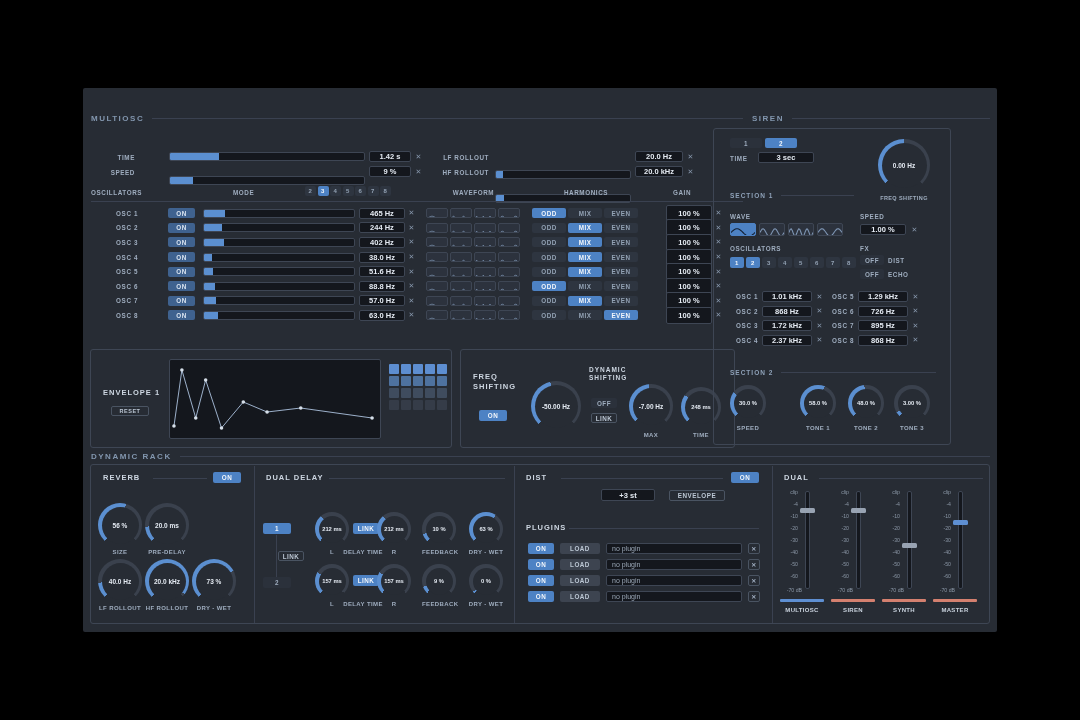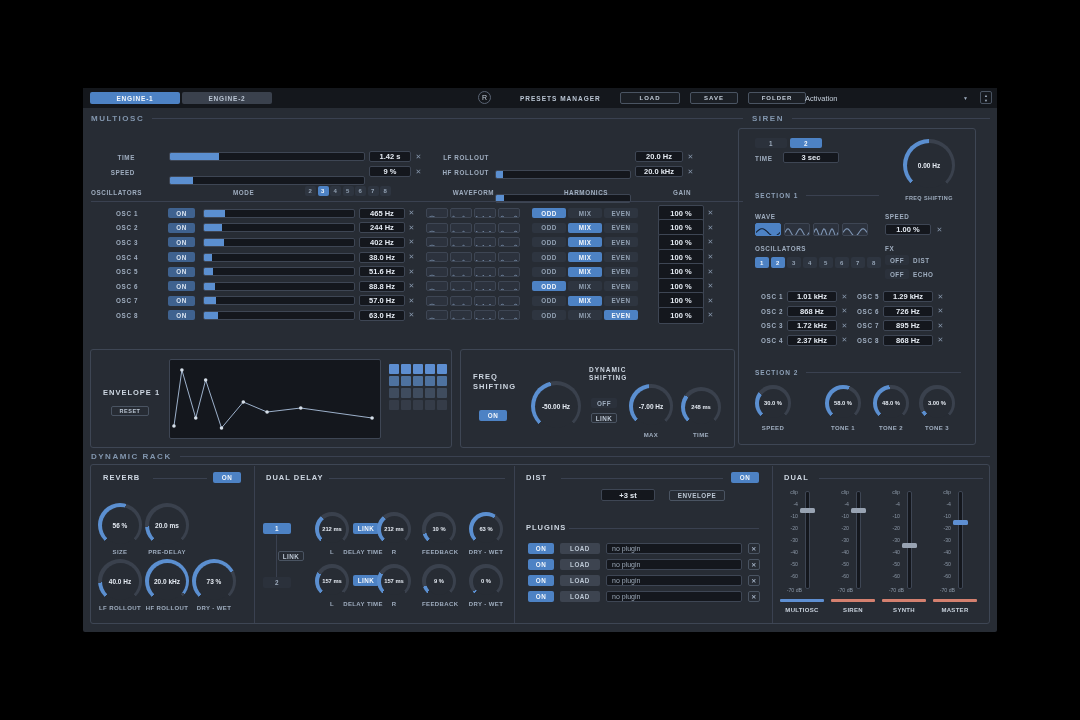--- a/index.html
+++ b/index.html
@@ -43,21 +43,21 @@
 .panel{position:absolute;border:1px solid #3e4654;border-radius:3px}
 .osc-row{display:flex;align-items:center;height:14.6px}
 .osc-name{width:47px;text-align:right}
 .onb{margin-left:30px;width:27px;height:10px}
 .oslider{margin-left:8px;width:152px;height:9px}
 .oval{margin-left:4px;width:46px;height:11px}
 .osc-row .xbtn{margin-left:2px}
 .wgroup{margin-left:10px;display:flex;gap:2px}
 .hgroup{margin-left:12px;display:flex;gap:2px}
 .harm{width:34px;height:10px}
-.gval{margin-left:20px;width:46px;height:17px}
+.gval{margin-left:28px;width:46px;height:17px}
 .wicon{width:22px;height:10px;background:#2c323d;border:1px solid #3e4654;border-radius:2px;overflow:hidden}
 .wicon.active{background:#4d82c4;border-color:#4d82c4}
 #siren-waves .wicon{width:26px;height:13px}
 .env-graph{position:absolute;background:#14171d;border:1px solid #3e4654;border-radius:2px}
 #env-grid{position:absolute;display:grid;grid-template-columns:repeat(5,10px);gap:2px}
 .gsq{width:10px;height:10px;border-radius:1px}
 .plug-row{display:flex;align-items:center;height:11px;margin-bottom:5px}
 .pon{width:26px;height:11px}
 .pload{width:40px;height:11px;margin-left:6px;background:#3d4450}
 .pname{flex:1;height:11px;margin-left:6px;justify-content:flex-start;padding-left:5px;color:#9aa7b6;font-weight:normal;font-size:7px}
@@ -68,35 +68,20 @@
 .fhandle{position:absolute;left:-6px;width:15px;height:5px;border-radius:1.5px}
 .chbar{position:absolute;left:2px;top:114px;width:44px;height:3px;border-radius:1px}
 .chname{position:absolute;left:-4px;top:122px;width:56px;text-align:center;font-size:6px;font-weight:bold;color:#c9d2dd;letter-spacing:.3px}
 </style>
 </head>
 <body>
 
 <div class="stage">
 <div class="plugin">
 
-  <div class="topbar">
-    <div class="tab active abs" style="left:7px;top:4px">ENGINE-1</div>
-    <div class="tab abs" style="left:99px;top:4px">ENGINE-2</div>
-    <div class="rbtn abs" style="left:395px;top:3px">R</div>
-    <div class="tb-label abs" style="left:437px;top:7px">PRESETS MANAGER</div>
-    <div class="tb-btn abs" style="left:537px;top:4px;width:60px">LOAD</div>
-    <div class="tb-btn abs" style="left:607px;top:4px;width:48px">SAVE</div>
-    <div class="tb-btn abs" style="left:665px;top:4px;width:58px">FOLDER</div>
-    <div class="abs" style="left:722px;top:6px;font-size:7.5px;color:#c3cdd9">Activation</div>
-    <div class="abs" style="left:880px;top:7px;font-size:5px;color:#9fadbf">▼</div>
-    <div class="spin abs" style="left:897px;top:3px">
-      <span>▲</span>
-      <span>▼</span>
-    </div>
-  </div>
 
   <div class="sec-head" style="left:8px;top:26px;width:652px">
     <span class="t">MULTIOSC</span>
     <div class="rule"></div>
   </div>
 
   <div class="lbl abs" style="left:8px;top:66px;width:44px;text-align:right">TIME</div>
   <div class="hsl abs" style="left:86px;top:64px;width:196px;height:9px">
         <div class="fill" style="width: 25%;"></div>
       </div>
@@ -445,21 +430,21 @@
           </div>
         </div>
     <div class="klbl" style="left:220px;top:82px;width:40px">TIME</div>
   </div>
 
   <div class="sec-head" style="left:669px;top:26px;width:238px">
     <span class="t">SIREN</span>
     <div class="rule"></div>
   </div>
 
-  <div class="panel" id="siren-panel" style="left:655px;top:40px;width:238px;height:317px">
+  <div class="panel" id="siren-panel" style="left:630px;top:40px;width:238px;height:317px">
     <div class="btn dark abs" style="left:16px;top:9px;width:32px;height:10px">1</div>
     <div class="btn blue abs" style="left:51px;top:9px;width:32px;height:10px">2</div>
     <div class="lbl abs" style="left:16px;top:26px">TIME</div>
     <div class="vbox abs" style="left:44px;top:23px;width:56px;height:11px">3 sec</div>
     <div class="knob" style="left: 164px; top: 10px; width: 52px; height: 52px; background: conic-gradient(from 225deg, rgb(91, 143, 208) 0deg, rgb(91, 143, 208) 135deg, rgb(58, 65, 77) 135deg, rgb(58, 65, 77) 270deg, transparent 270deg, transparent 360deg);">
           <div class="ki">
             <span class="kv">0.00 Hz</span>
           </div>
         </div>
     <div class="klbl" style="left:148px;top:66px;width:84px;font-size:5.5px">FREQ SHIFTING</div>

